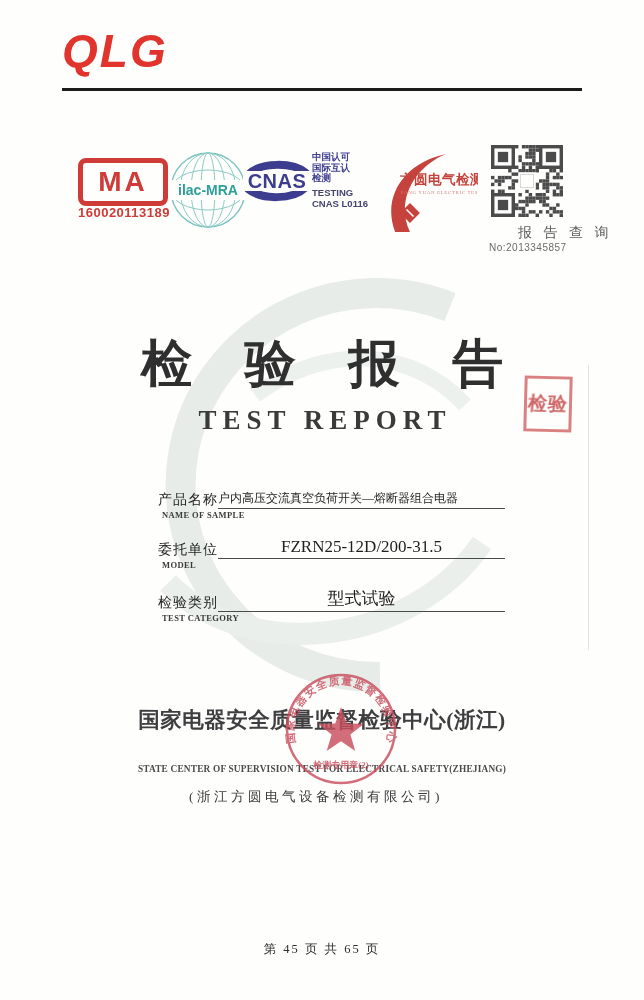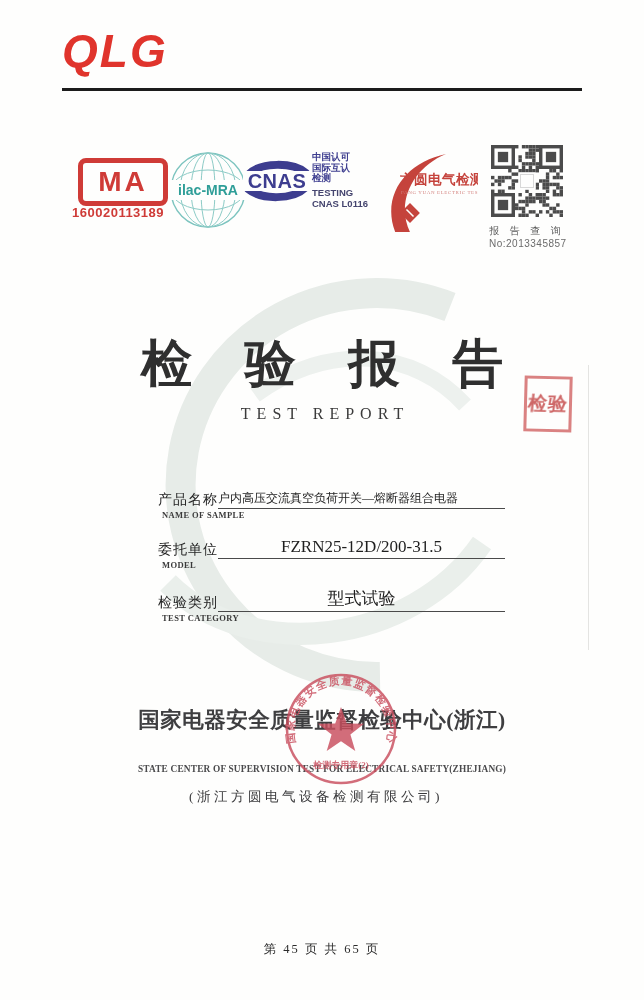--- a/index.html
+++ b/index.html
@@ -20,38 +20,38 @@
   
   .wm { position:absolute; left:50px; top:245px; z-index:0; }
 
   
   .mark { position:absolute; z-index:1; }
   .cma-box { left:78px; top:158px; width:90px; height:48px;
              border:5px solid #cf3b37; border-radius:8px;
              display:flex; align-items:center; justify-content:center; }
   .cma-box span { font-family:"Liberation Sans", sans-serif; font-weight:bold;
                   font-size:28px; color:#cf3b37; letter-spacing:3px; }
-  .cma-num { left:72px; top:205px; width:104px; text-align:left;
+  .cma-num { left:72px; top:205px; width:104px; text-align:center;
              font-family:"Liberation Sans", sans-serif; font-weight:bold;
              font-size:13px; color:#cf3b37; letter-spacing:0.5px; }
   .ilac { left:167px; top:149px; }
   .cnas-logo { left:243px; top:160px; }
   .cnas-cn { left:312px; top:152px; font-size:9.5px; line-height:10.5px; color:#3d3d8f;
              font-family:"Liberation Sans", sans-serif; font-weight:bold; }
   .cnas-en { left:312px; top:187px; font-size:9.5px; line-height:11px; color:#44446e;
              font-family:"Liberation Sans", sans-serif; font-weight:bold; }
   .fy { left:366px; top:150px; }
   .qr-wrap { left:489px; top:145px; width:76px; text-align:center; }
-  .qr-caption { margin-top:3px; font-size:10px; color:#5a5a5a; letter-spacing:4px; white-space:nowrap; }
+  .qr-caption { margin-top:3px; font-size:14px; color:#5a5a5a; letter-spacing:4px; white-space:nowrap;margin-left:29px; }
   .qr-num { font-size:10px; color:#6b6b6b; font-family:"Liberation Sans", sans-serif; letter-spacing:0.5px; }
 
   
   .title-block { position:absolute; left:0; right:0; top:330px; text-align:center; z-index:1; }
   .title-cn { font-size:51px; font-weight:bold; letter-spacing:20px; text-indent:20px; color:#2f2f2f; }
-  .title-en { margin-top:6px; font-size:16px; font-weight:normal; letter-spacing:6px; text-indent:6px; color:#3a3a3a; }
+  .title-en { margin-top:6px; font-size:27px; font-weight:bold; letter-spacing:6px; text-indent:6px; color:#3a3a3a; }
 
   .side-stamp { position:absolute; left:524px; top:376px; width:48px; height:56px;
                 border:3px solid rgba(205,88,88,0.75); transform:rotate(1.5deg);
                 display:flex; align-items:center; justify-content:center; z-index:2; }
   .side-stamp span { font-size:19px; font-weight:bold; color:rgba(198,76,76,0.85);
                      letter-spacing:1px; transform:skewX(-4deg); filter:blur(0.3px); }
 
   
   .form { position:absolute; left:158px; top:490px; width:347px; z-index:1; }
   .frow { position:relative; margin-bottom:17px; }

